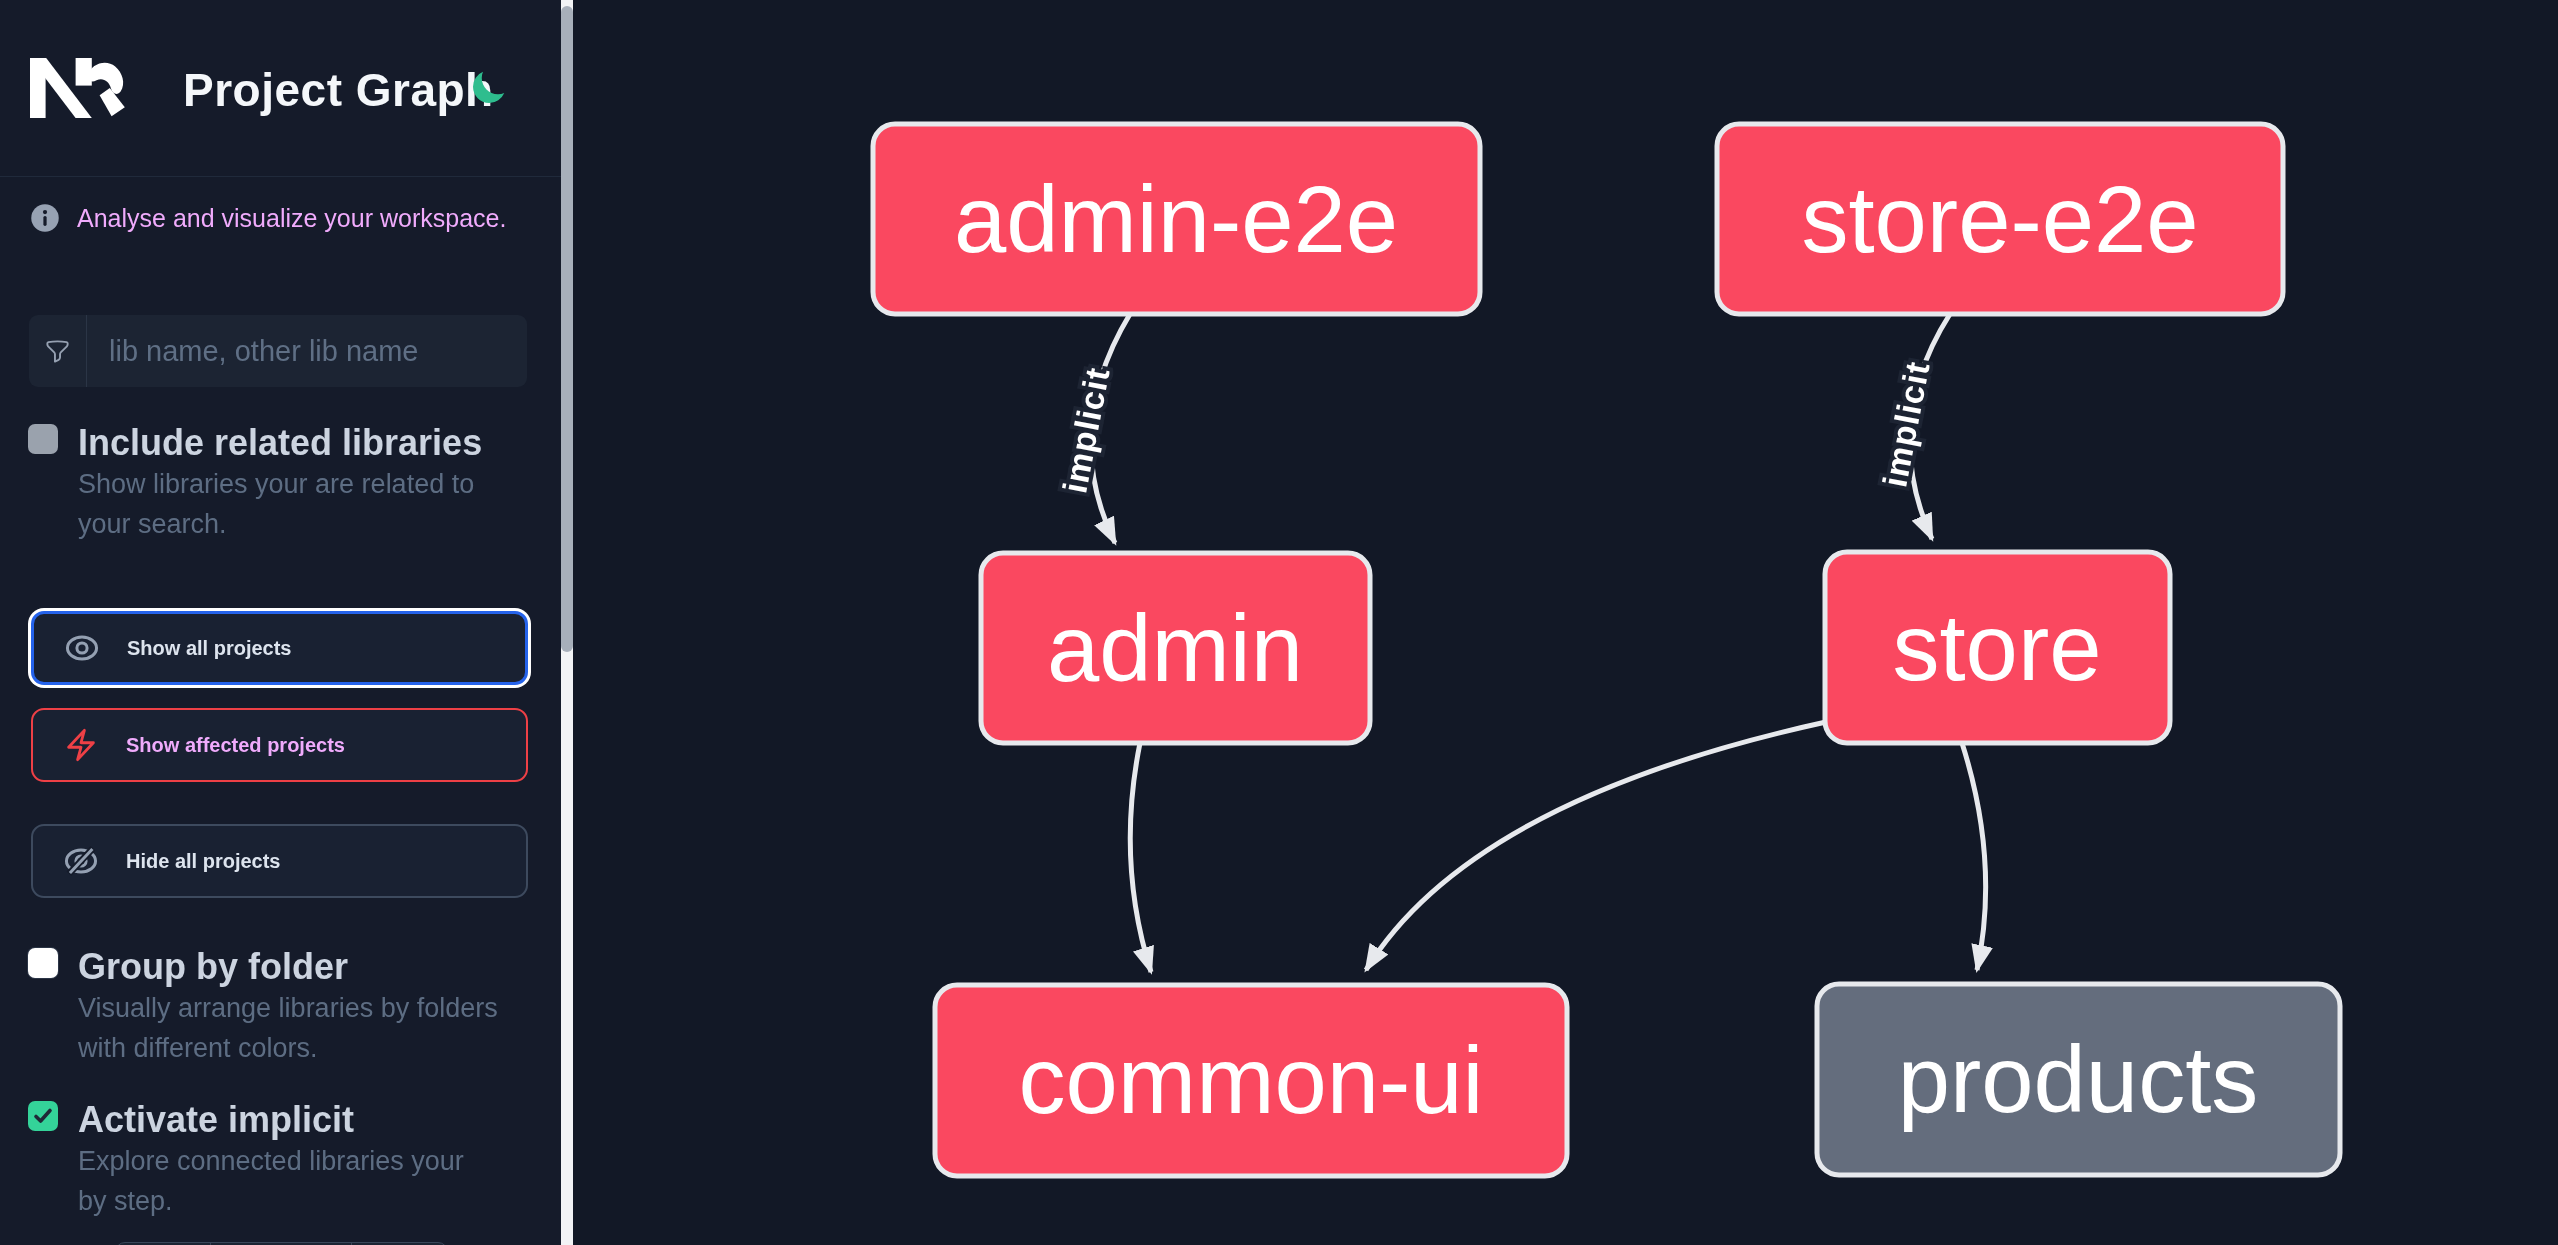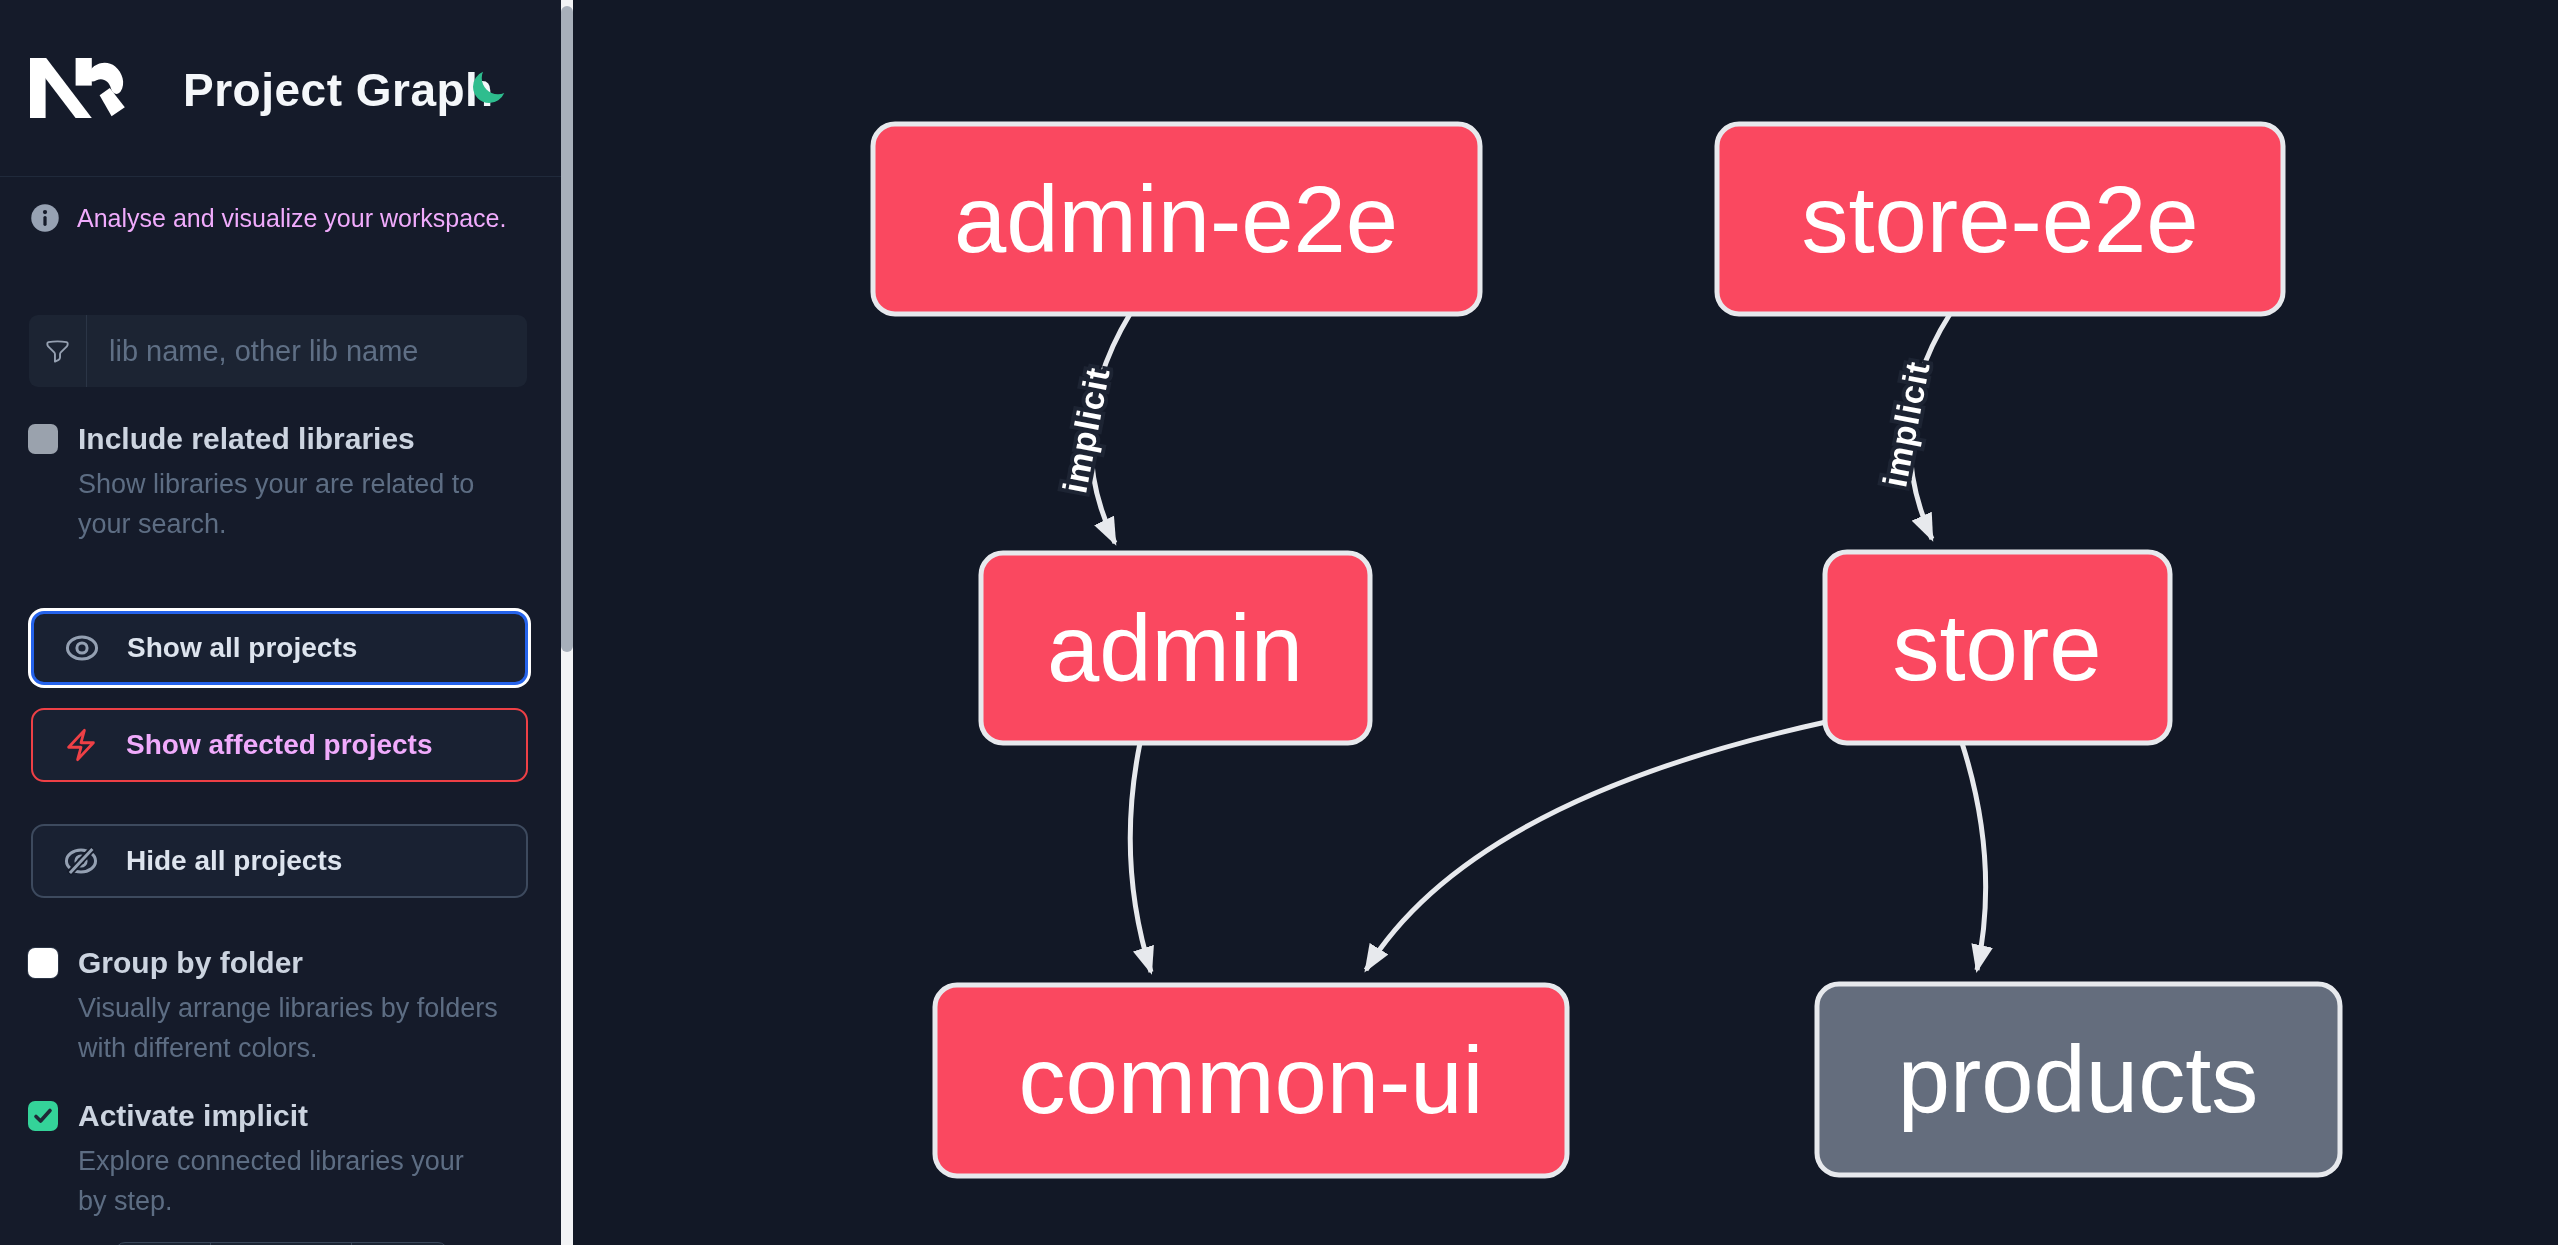--- a/index.html
+++ b/index.html
@@ -20,25 +20,25 @@
   .searchbox { position:absolute; left:29px; top:315px; width:498px; height:72px; background:#1c2433; border-radius:9px; display:flex; align-items:stretch; overflow:hidden; }
   .searchbox .iconcell { width:58px; display:flex; align-items:center; justify-content:center; border-right:1px solid #2b3546; }
   .searchbox input { flex:1; background:transparent; border:none; outline:none; padding:0 22px; font-size:29px; color:#84cc16; font-family:"Liberation Sans", sans-serif; }
   .searchbox input::placeholder { color:#5f6f85; }
 
   .toggle { position:absolute; left:28px; width:470px; }
   .toggle .cb { position:absolute; left:0; top:0; width:30px; height:30px; border-radius:7px; }
   .cb-disabled { background:#9aa2ad; }
   .cb-white { background:#ffffff; box-shadow:0 0 0 1px #2b3546; }
   .cb-green { background:#34d399; display:flex; align-items:center; justify-content:center; }
-  .toggle .lab { position:absolute; left:50px; top:-2px; font-size:30px; font-weight:700; color:#ccd4e0; }
+  .toggle .lab { position:absolute; left:50px; top:-2px; font-size:36px; font-weight:700; color:#ccd4e0; }
   .toggle .desc { position:absolute; left:50px; top:40px; width:420px; font-size:27px; line-height:40px; color:#5d6d83; }
 
   .sbtn { position:absolute; left:31px; width:497px; height:74px; background:#192132; border-radius:13px; display:flex; align-items:center; padding-left:30px; gap:27px; cursor:pointer; }
-  .sbtn .lbl { font-size:28px; font-weight:700; color:#dde4ee; }
+  .sbtn .lbl { font-size:20px; font-weight:700; color:#dde4ee; }
   .sbtn-focus { border:3px solid #2563eb; box-shadow:0 0 0 3px #ffffff; }
   .sbtn-affected { border:2px solid #ee4046; }
   .sbtn-affected .lbl { color:#f0abfc; }
   .sbtn-plain { border:2px solid #3d4a5e; }
 
   .depth-sliver { position:absolute; left:115px; top:1242px; width:333px; height:14px; background:#1b2433; border:1px solid #394659; border-radius:10px 10px 0 0; }
   .depth-sliver .d1, .depth-sliver .d2 { position:absolute; top:0; width:1px; height:100%; background:#394659; }
   .depth-sliver .d1 { left:94px; } .depth-sliver .d2 { left:235px; }
 
   .scroll-track { position:absolute; left:561px; top:0; width:12px; height:1245px; background:#f2f3f5; }

